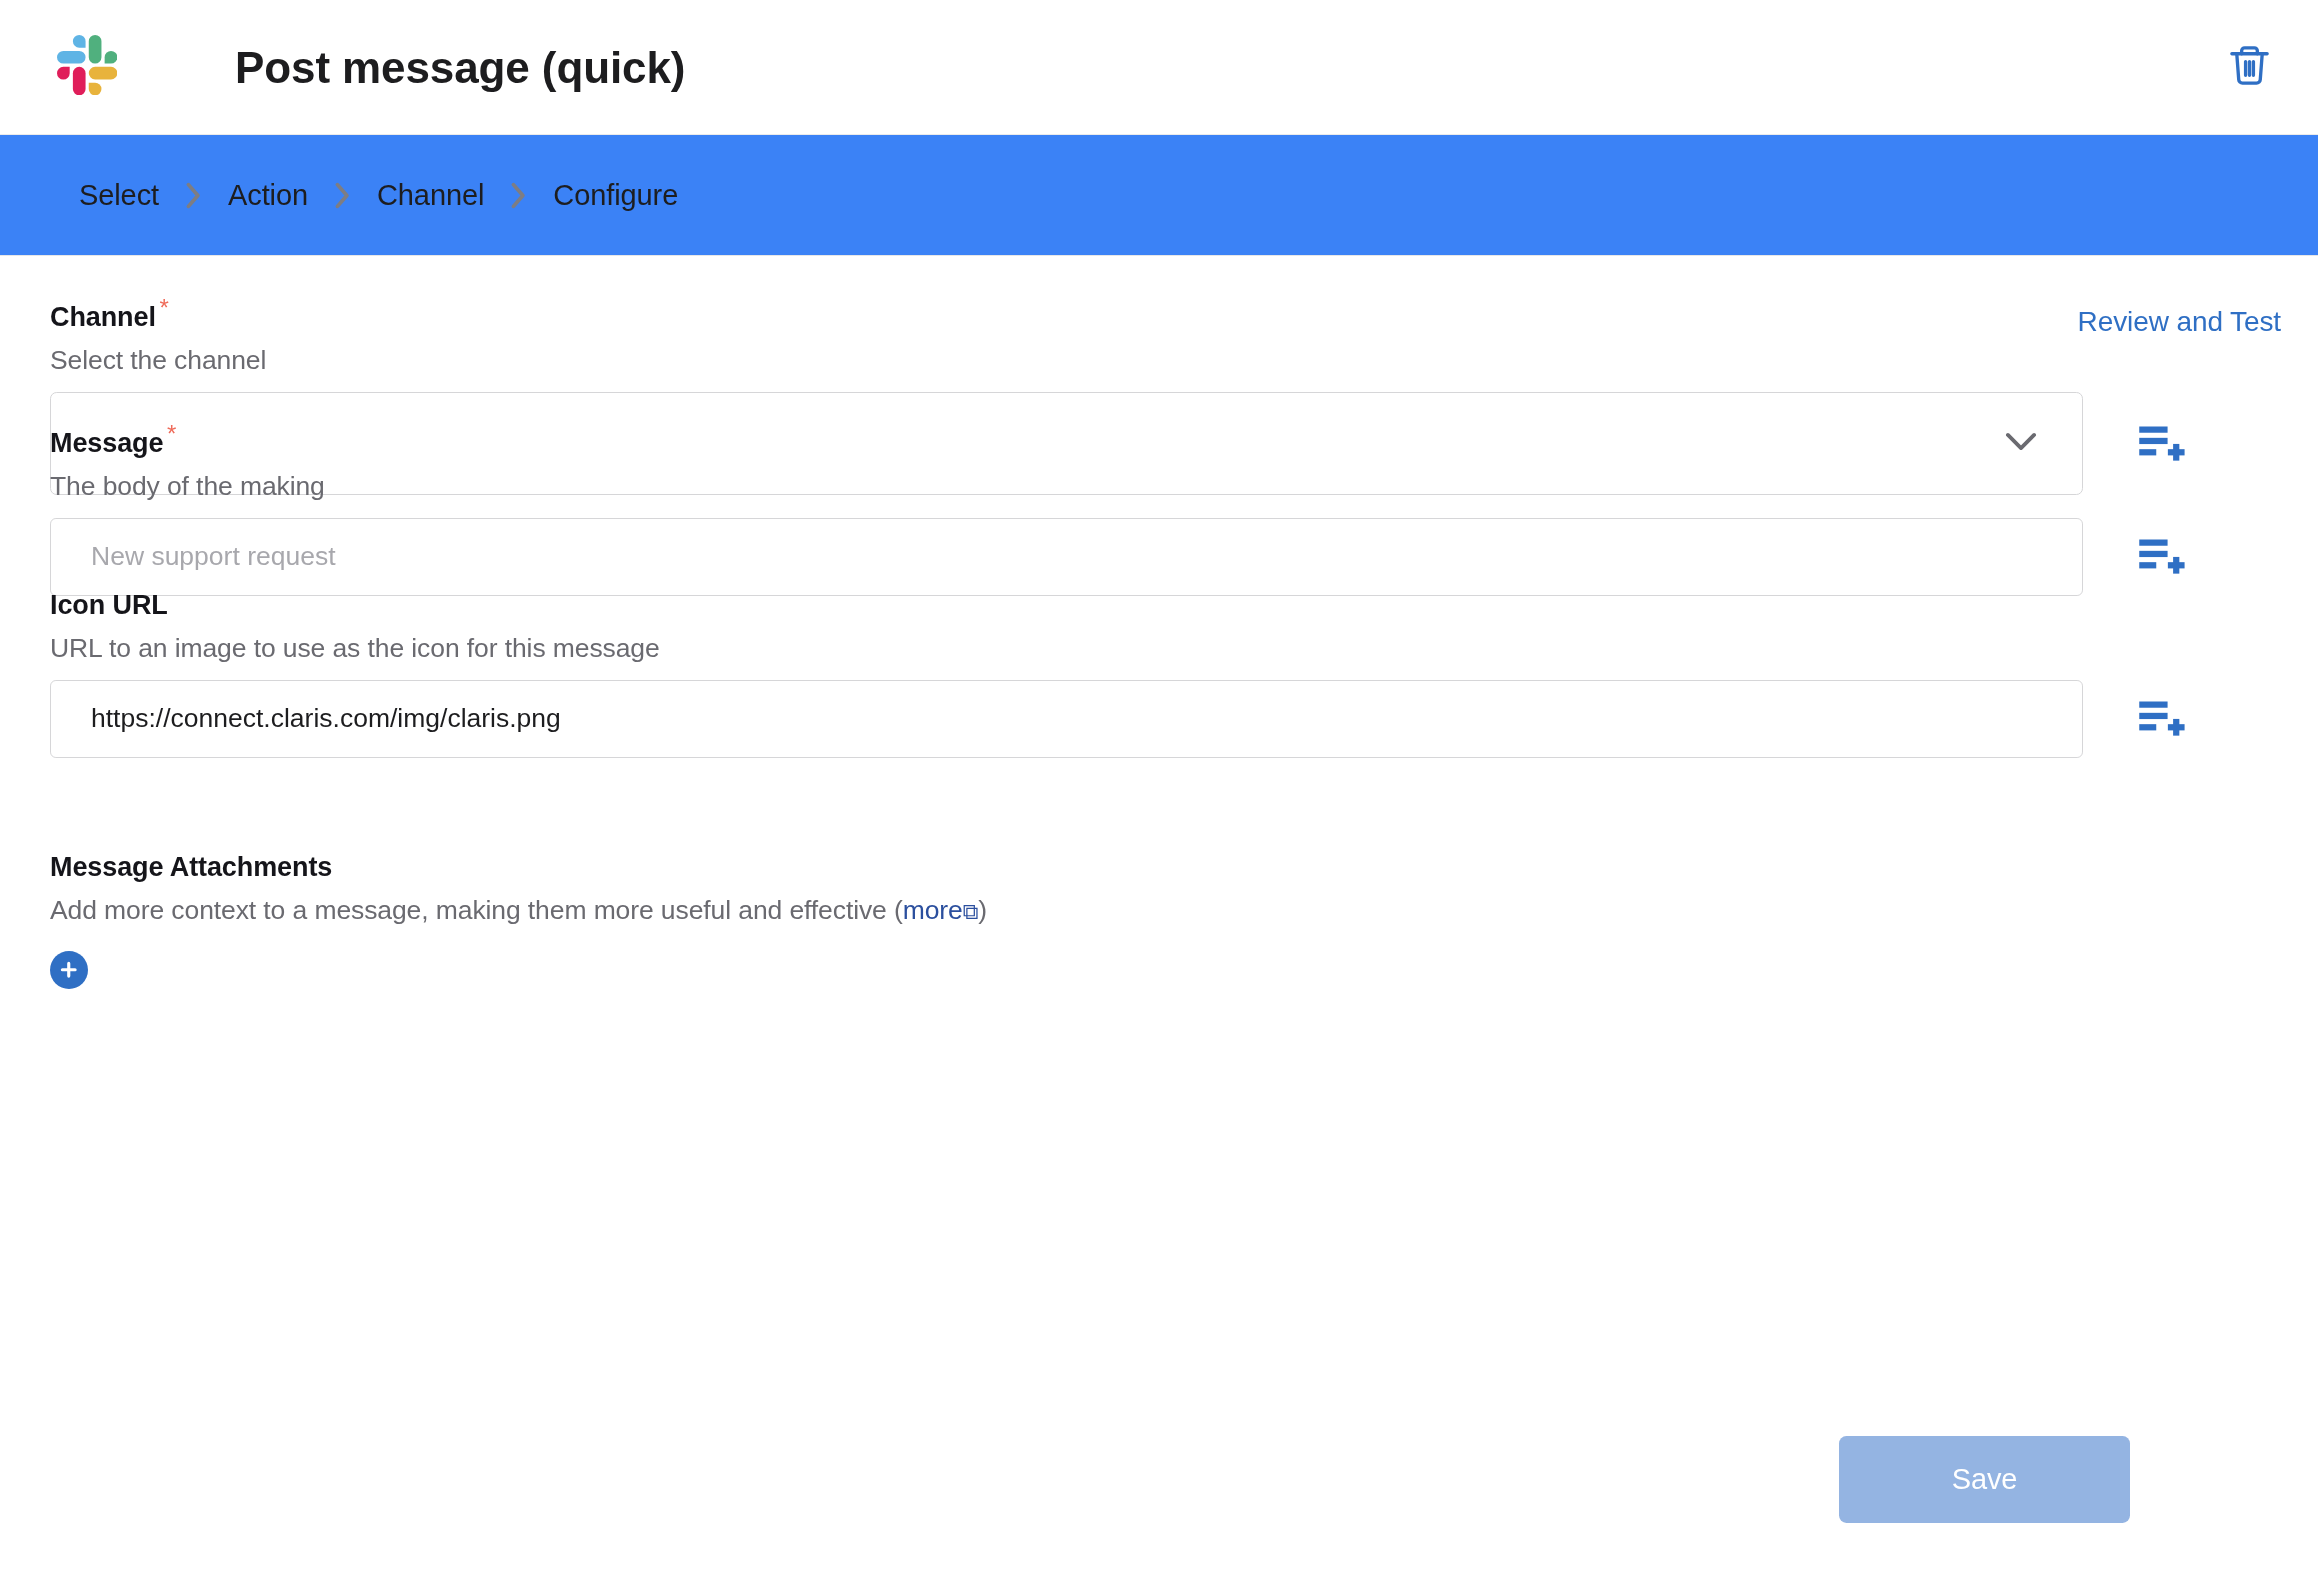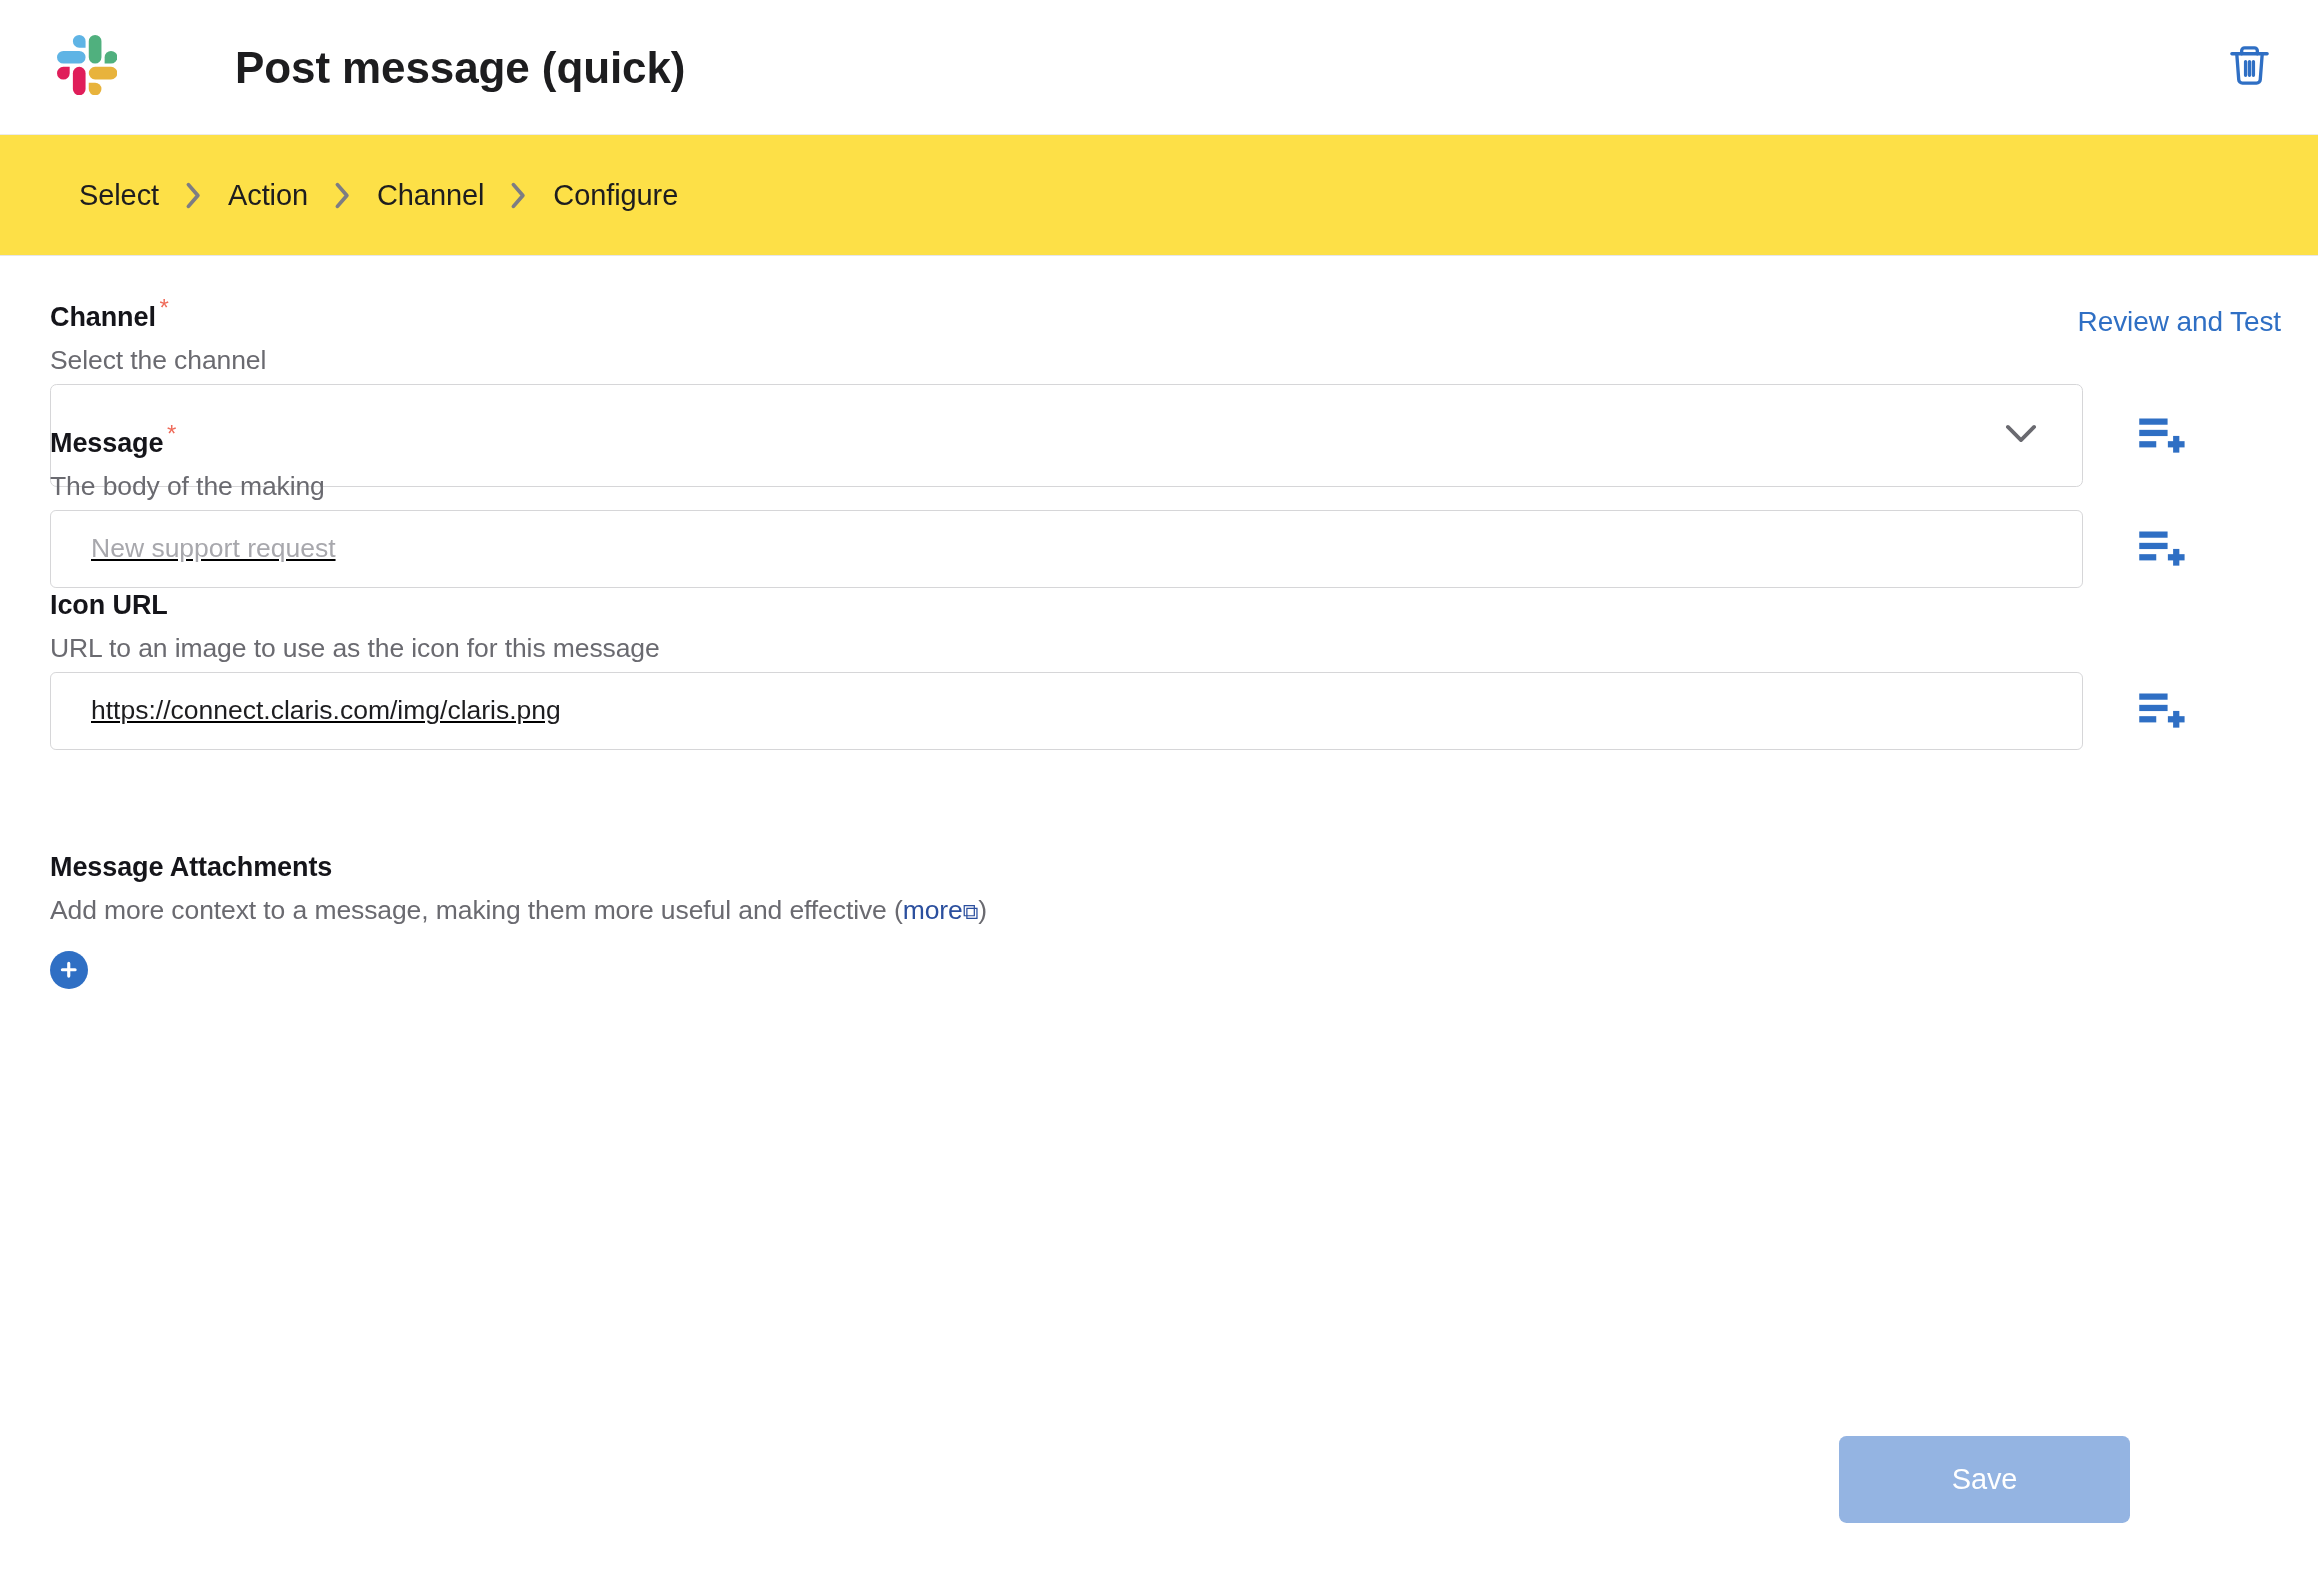--- a/index.html
+++ b/index.html
@@ -49,21 +49,21 @@
     width: 57px; height: 57px;
     display: flex; align-items: center; justify-content: center;
     cursor: pointer;
   }
 
   
   .breadcrumb-bar {
     position: absolute;
     left: 0; top: 135px;
     width: 2319px; height: 121px;
-    background: #fde047;
+    background: #3b82f6;
     border-bottom: 1.5px solid #e6e6e8;
     display: flex;
     align-items: center;
     padding-left: 79px;
   }
   .crumb {
     font-size: 29px;
     color: #1d1d1f;
     cursor: pointer;
     letter-spacing: -0.1px;
@@ -113,24 +113,23 @@
   }
   .field-desc {
     margin-top: 11.8px;
     font-size: 26.5px;
     color: #6a6a70;
     letter-spacing: -0.1px;
     white-space: nowrap;
   }
 
   .input-row {
-    margin-top: 8px;
+    margin-top: 16px;
     display: flex;
     align-items: center;
-    text-decoration: underline;
   }
   .text-input {
     width: 2033px;
     height: 78px;
     border: 1.5px solid #d6d6d8;
     border-radius: 5.9px;
     background: #ffffff;
     font-family: "Liberation Sans", sans-serif;
     font-size: 26.5px;
     color: #1d1d1f;

